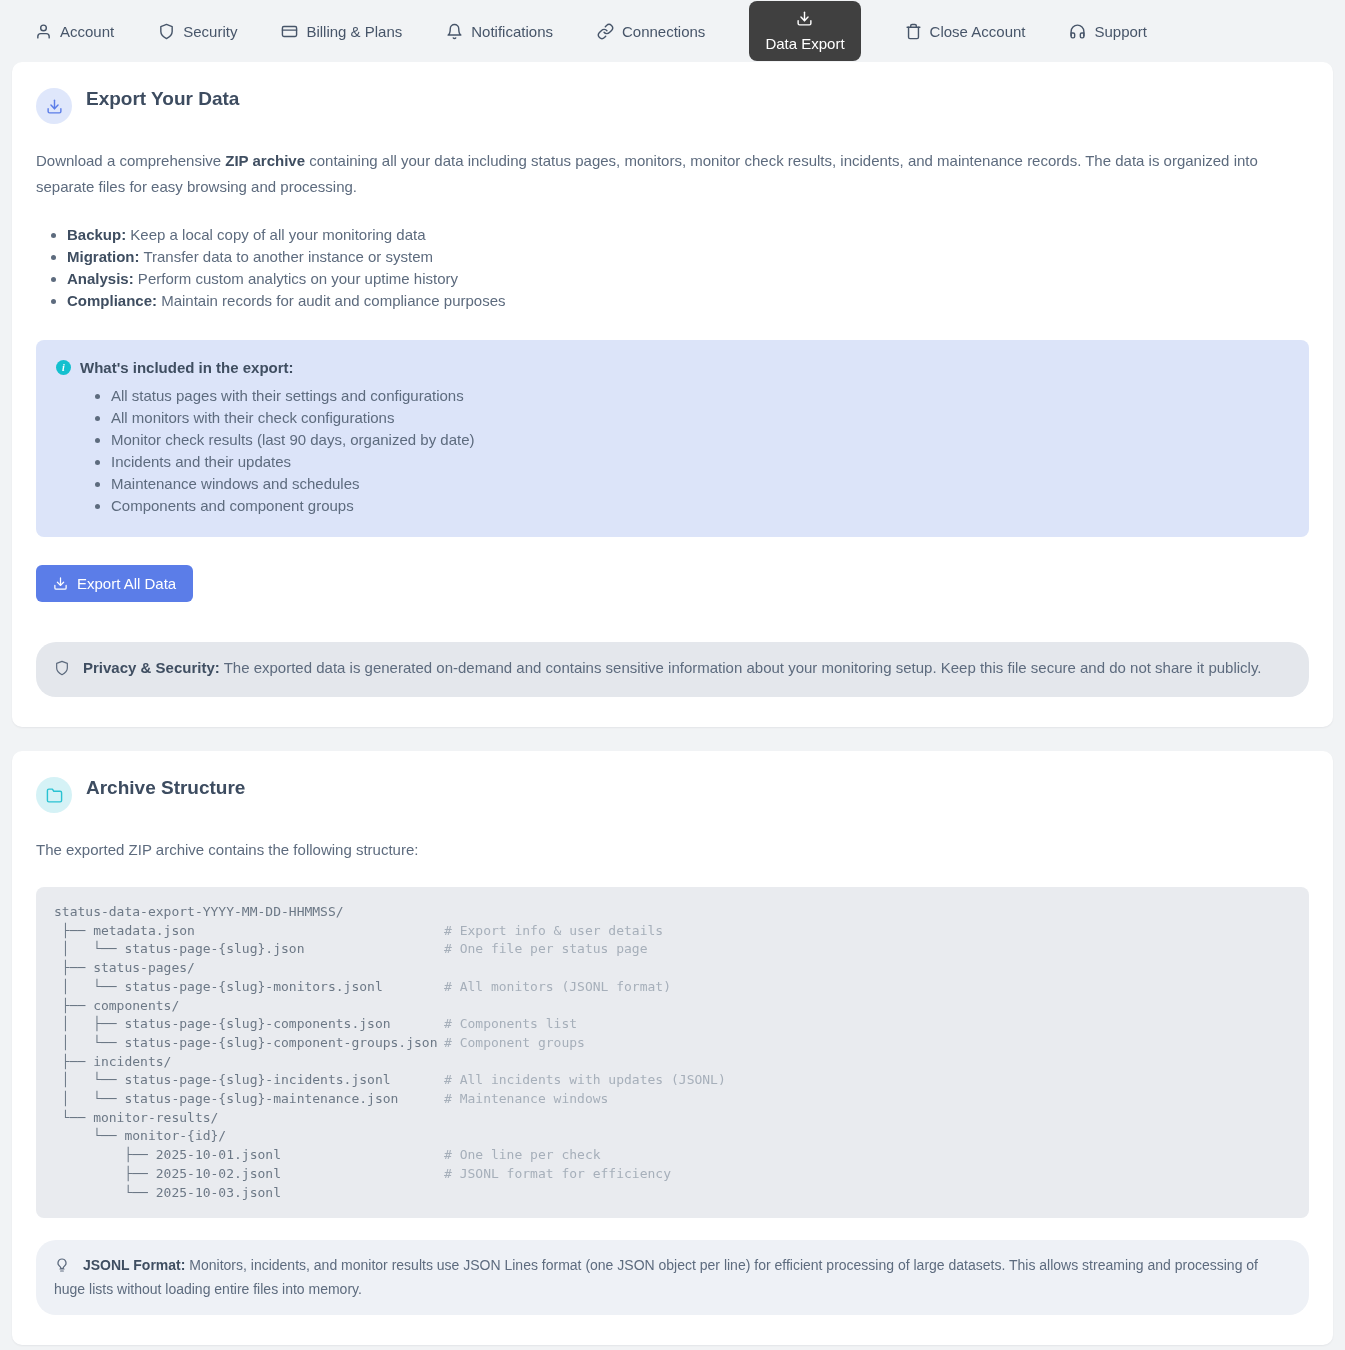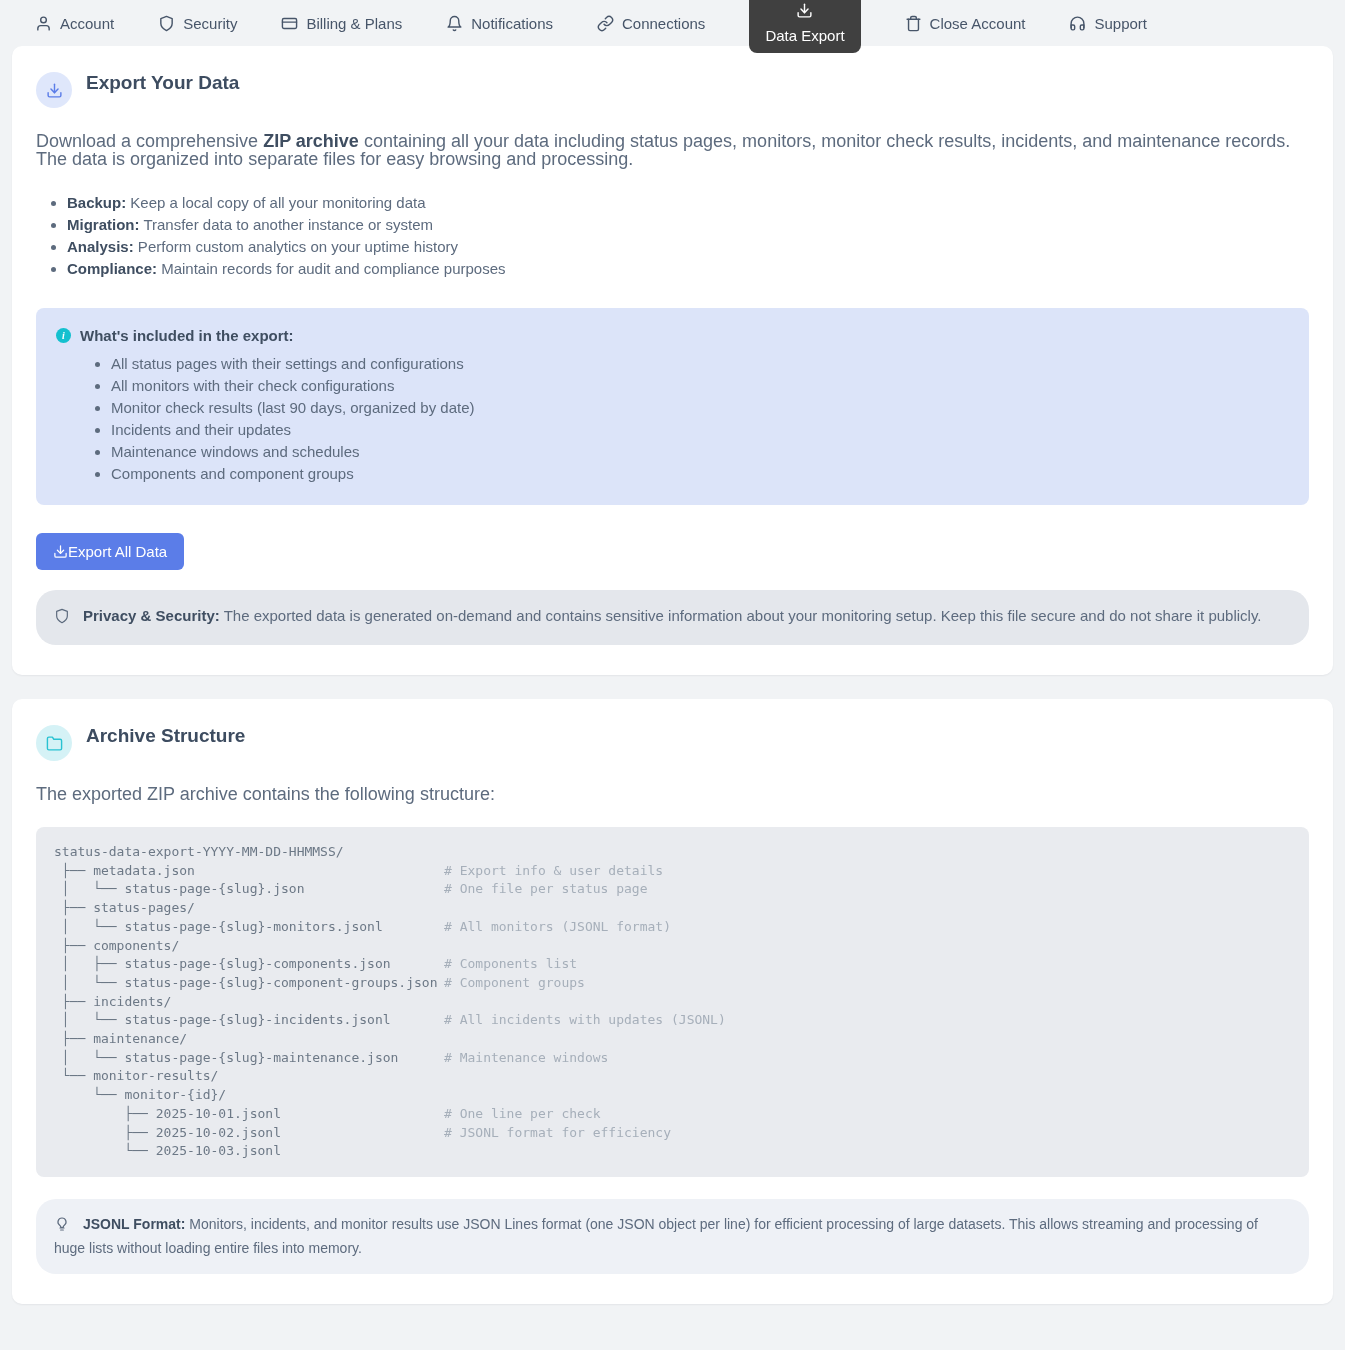--- a/index.html
+++ b/index.html
@@ -7,21 +7,21 @@
   body {
     background: #f1f3f5;
     font-family: "Liberation Sans", sans-serif;
     color: #5d6b7e;
   }
   svg { display: block; }
 
   
   .nav {
     display: flex; align-items: center;
-    height: 46px; padding-left: 35px; gap: 44px;
+    height: 62px; padding-left: 35px; gap: 44px;
   }
   .nav-item {
     display: flex; align-items: center; gap: 8px;
     font-size: 15px; color: #475569; cursor: pointer; white-space: nowrap;
   }
   .nav-item svg { width: 17px; height: 17px; stroke: currentColor; fill: none;
     stroke-width: 2; stroke-linecap: round; stroke-linejoin: round; }
   .nav-item.active {
     background: #404040; color: #ffffff;
     padding: 9px 16px; border-radius: 8px; flex-direction: column;
@@ -38,21 +38,21 @@
   .icon-circle {
     width: 36px; height: 36px; border-radius: 50%; flex: 0 0 36px;
     display: flex; align-items: center; justify-content: center;
   }
   .icon-circle svg { width: 17px; height: 17px; stroke: currentColor; fill: none;
     stroke-width: 2; stroke-linecap: round; stroke-linejoin: round; }
   .icon-circle.blue { background: #dfe7fb; color: #5b7de8; }
   .icon-circle.cyan { background: #d5f2f6; color: #29c2d2; }
   .card-title { font-size: 19px; font-weight: 600; color: #3d4c60; }
 
-  .text { font-size: 18px; line-height: 18px; color: #5d6b7e; }
+  .text { font-size: 15px; line-height: 26px; color: #5d6b7e; }
   b, .bold { font-weight: 700; color: #3f4e61; }
 
   .intro { margin-bottom: 24px; max-width: 1275px; }
   .usage-heading { margin-bottom: 24px; }
   ul.use-cases { margin: 12px 0 28px 0; padding-left: 31px; }
   ul.use-cases li { font-size: 15px; line-height: 22px; }
 
   
   .info-box {
     background: #dce4f9; border-radius: 8px;
@@ -64,24 +64,24 @@
     color: #fff; font-size: 10px; font-weight: 700; font-style: italic;
     display: flex; align-items: center; justify-content: center; flex: 0 0 15px;
     font-family: "Liberation Serif", serif;
   }
   .info-title { font-size: 15px; font-weight: 700; color: #3f4e61; }
   .info-box ul { margin: 9px 0 0 0; padding-left: 55px; }
   .info-box li { font-size: 15px; line-height: 22px; color: #5d6b7e; }
 
   
   .export-btn {
-    display: inline-flex; align-items: center; 
+    display: inline-flex; align-items: center; gap: 9px;
     background: #5b7de8; color: #ffffff; border: none; border-radius: 6px;
     padding: 10px 17px; font-size: 15px; font-family: inherit; cursor: pointer;
-    margin-bottom: 20px;
+    margin-bottom: 40px;
   }
   .export-btn svg { width: 15px; height: 15px; stroke: currentColor; fill: none;
     stroke-width: 2; stroke-linecap: round; stroke-linejoin: round; }
 
   
   .note-box { border-radius: 20px; padding: 15px 18px; }
   .note-box.gray { background: #e4e7ec; }
   .note-box.light { background: #eef1f6; margin-top: 22px; }
   .note-box p { font-size: 15px; line-height: 22px; color: #5d6b7e; }
   .note-box.light p { font-size: 14px; line-height: 21px; }
@@ -303,24 +303,20 @@
       <div class="tree-line">
         <span class="tree-code"> ├── incidents/</span>
         <span class="tree-comment"></span>
       </div>
 
       <div class="tree-line">
         <span class="tree-code"> │   └── status-page-{slug}-incidents.jsonl</span>
         <span class="tree-comment"># All incidents with updates (JSONL)</span>
       </div>
 
-      <div class="tree-line">
-        <span class="tree-code"> ├── maintenance/</span>
-        <span class="tree-comment"></span>
-      </div>
 
       <div class="tree-line">
         <span class="tree-code"> │   └── status-page-{slug}-maintenance.json</span>
         <span class="tree-comment"># Maintenance windows</span>
       </div>
 
       <div class="tree-line">
         <span class="tree-code"> └── monitor-results/</span>
         <span class="tree-comment"></span>
       </div>

